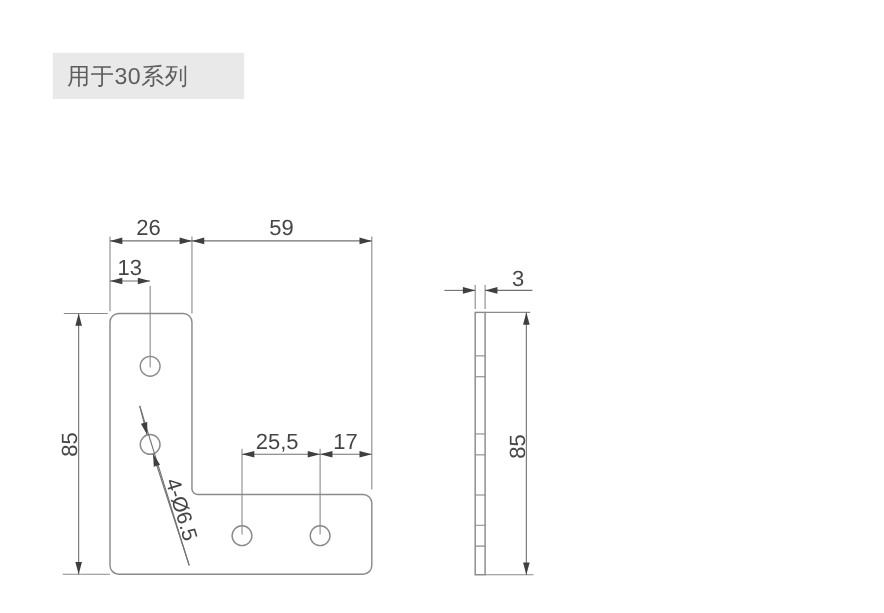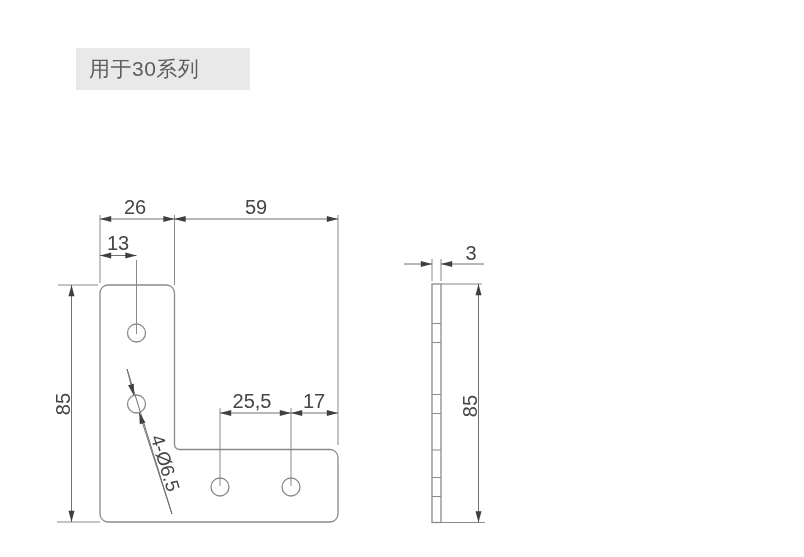--- a/index.html
+++ b/index.html
@@ -22,21 +22,20 @@
     width: 174px;
     height: 42px;
     background: #e9e9e9;
     color: #5d5d5d;
     font-size: 21px;
     display: flex;
     align-items: center;
     padding-left: 13px;
     box-sizing: border-box;
     letter-spacing: 0.5px;
-    margin-left: 28px;
   }
   svg.drawing {
     position: absolute;
     left: 0;
     top: 0;
   }
   .outline {
     fill: none;
     stroke: #8a8a8a;
     stroke-width: 1.3;

